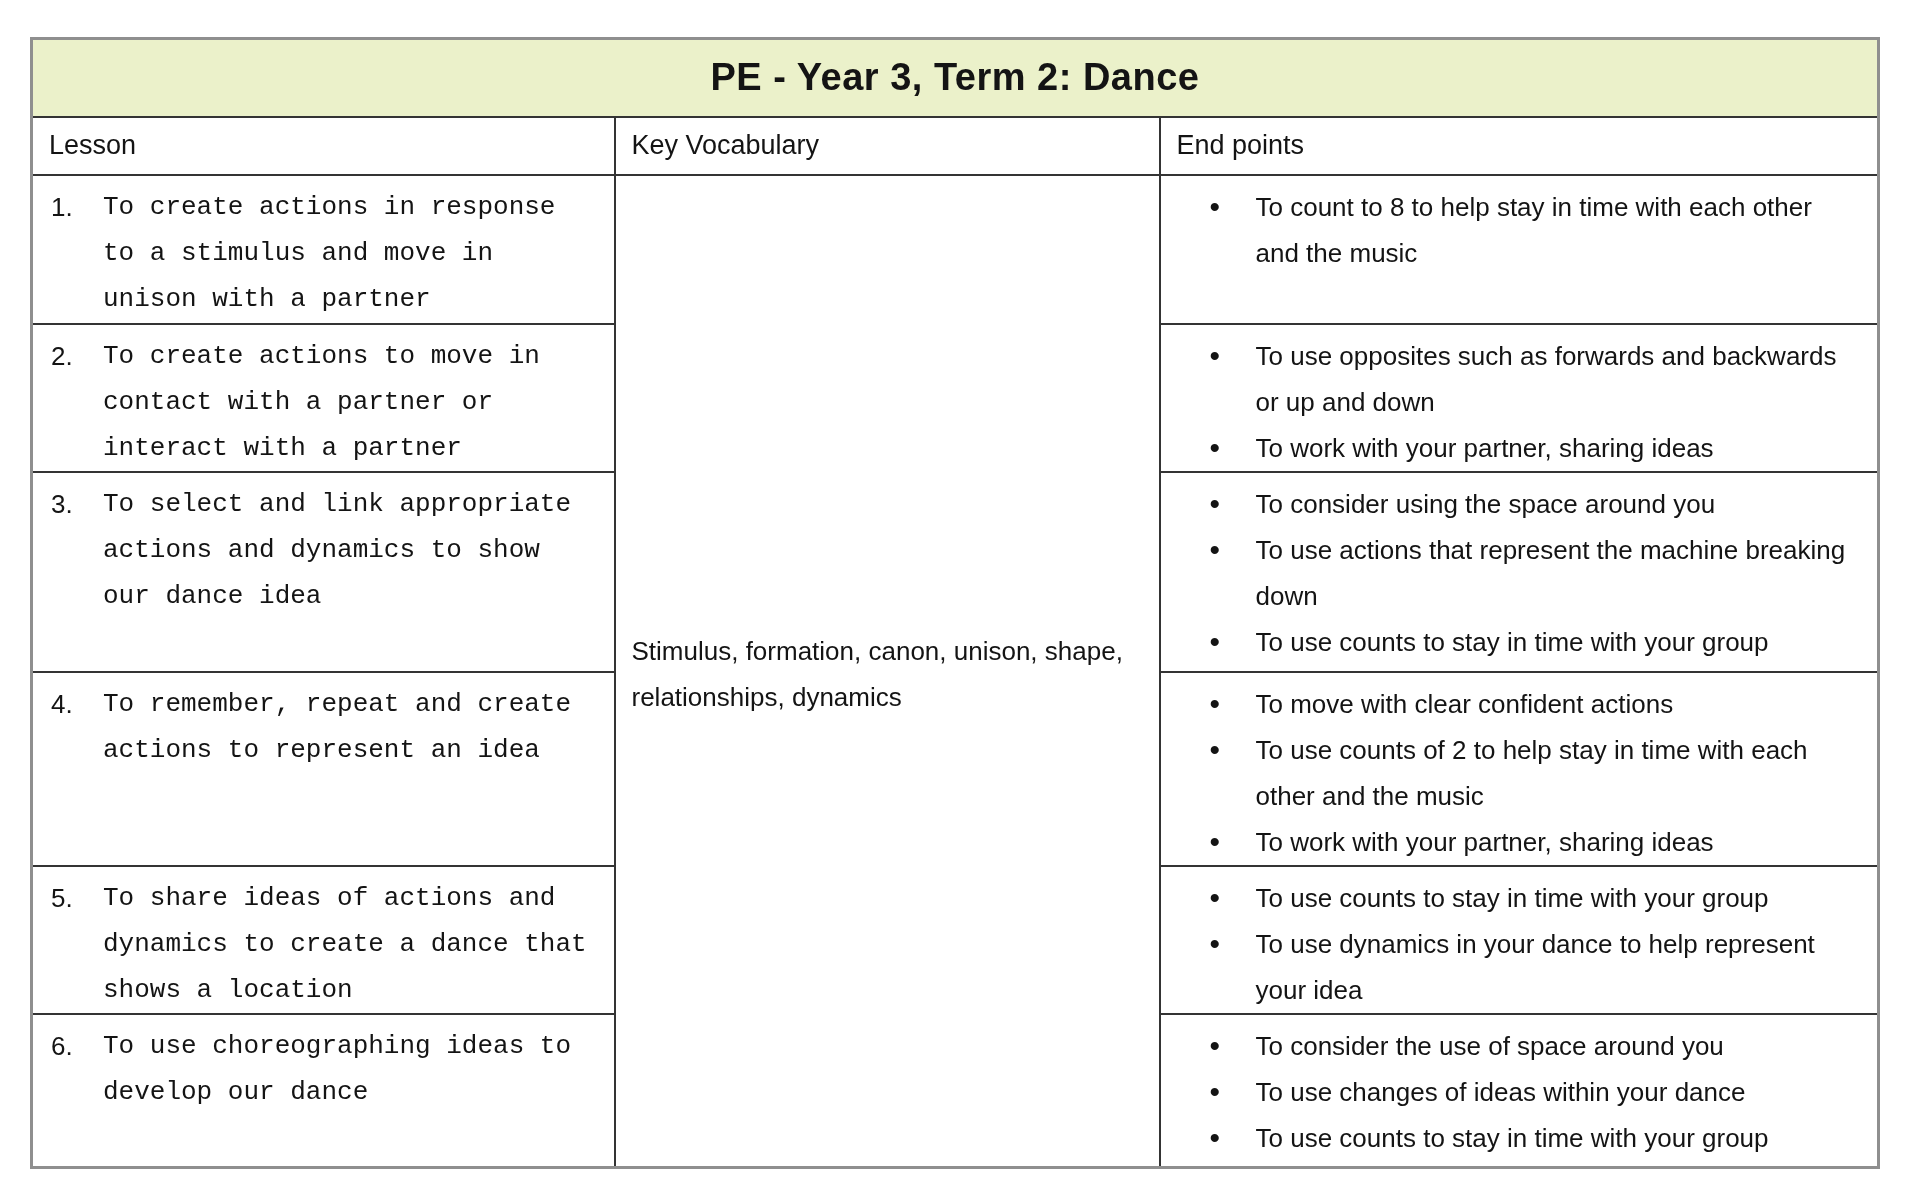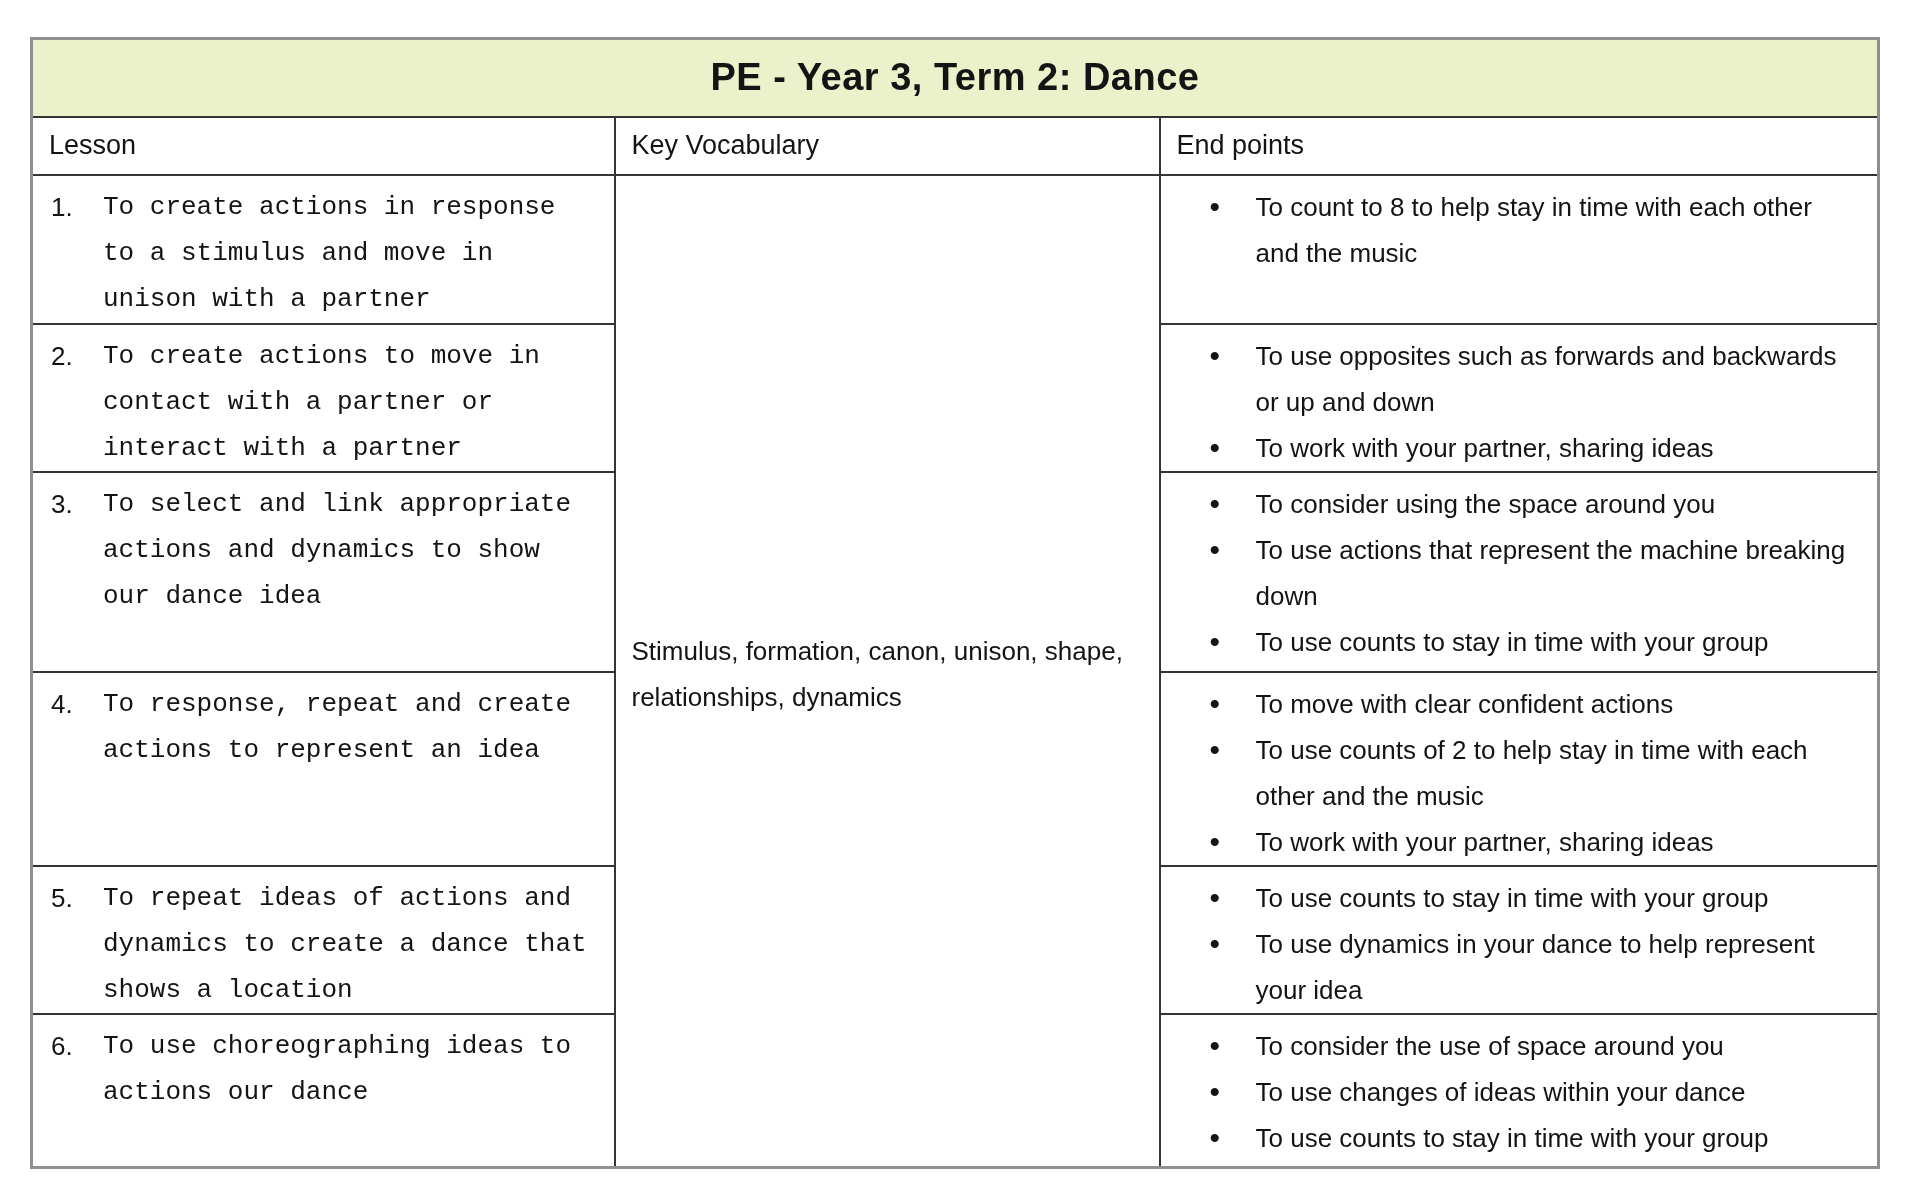--- a/index.html
+++ b/index.html
@@ -138,52 +138,52 @@
           <li>To use actions that represent the machine breaking down</li>
           <li>To use counts to stay in time with your group</li>
         </ul>
       </td>
     </tr>
 
     <tr style="height:192px">
       <td class="lesson-cell body-text">
         <div class="lesson-line">
           <span class="lesson-num">4.</span>
-          <span class="lesson-text">To response, repeat and create actions to represent an idea</span>
+          <span class="lesson-text">To remember, repeat and create actions to represent an idea</span>
         </div>
       </td>
       <td class="endpoints-cell body-text">
         <ul class="endpoints-list">
           <li>To move with clear confident actions</li>
           <li>To use counts of 2 to help stay in time with each other and the music</li>
           <li>To work with your partner, sharing ideas</li>
         </ul>
       </td>
     </tr>
 
     <tr style="height:148px">
       <td class="lesson-cell body-text">
         <div class="lesson-line">
           <span class="lesson-num">5.</span>
-          <span class="lesson-text">To repeat ideas of actions and dynamics to create a dance that shows a location</span>
+          <span class="lesson-text">To share ideas of actions and dynamics to create a dance that shows a location</span>
         </div>
       </td>
       <td class="endpoints-cell body-text">
         <ul class="endpoints-list">
           <li>To use counts to stay in time with your group</li>
           <li>To use dynamics in your dance to help represent your idea</li>
         </ul>
       </td>
     </tr>
 
     <tr style="height:154px">
       <td class="lesson-cell body-text">
         <div class="lesson-line">
           <span class="lesson-num">6.</span>
-          <span class="lesson-text">To use choreographing ideas to actions our dance</span>
+          <span class="lesson-text">To use choreographing ideas to develop our dance</span>
         </div>
       </td>
       <td class="endpoints-cell body-text">
         <ul class="endpoints-list">
           <li>To consider the use of space around you</li>
           <li>To use changes of ideas within your dance</li>
           <li>To use counts to stay in time with your group</li>
         </ul>
       </td>
     </tr>

